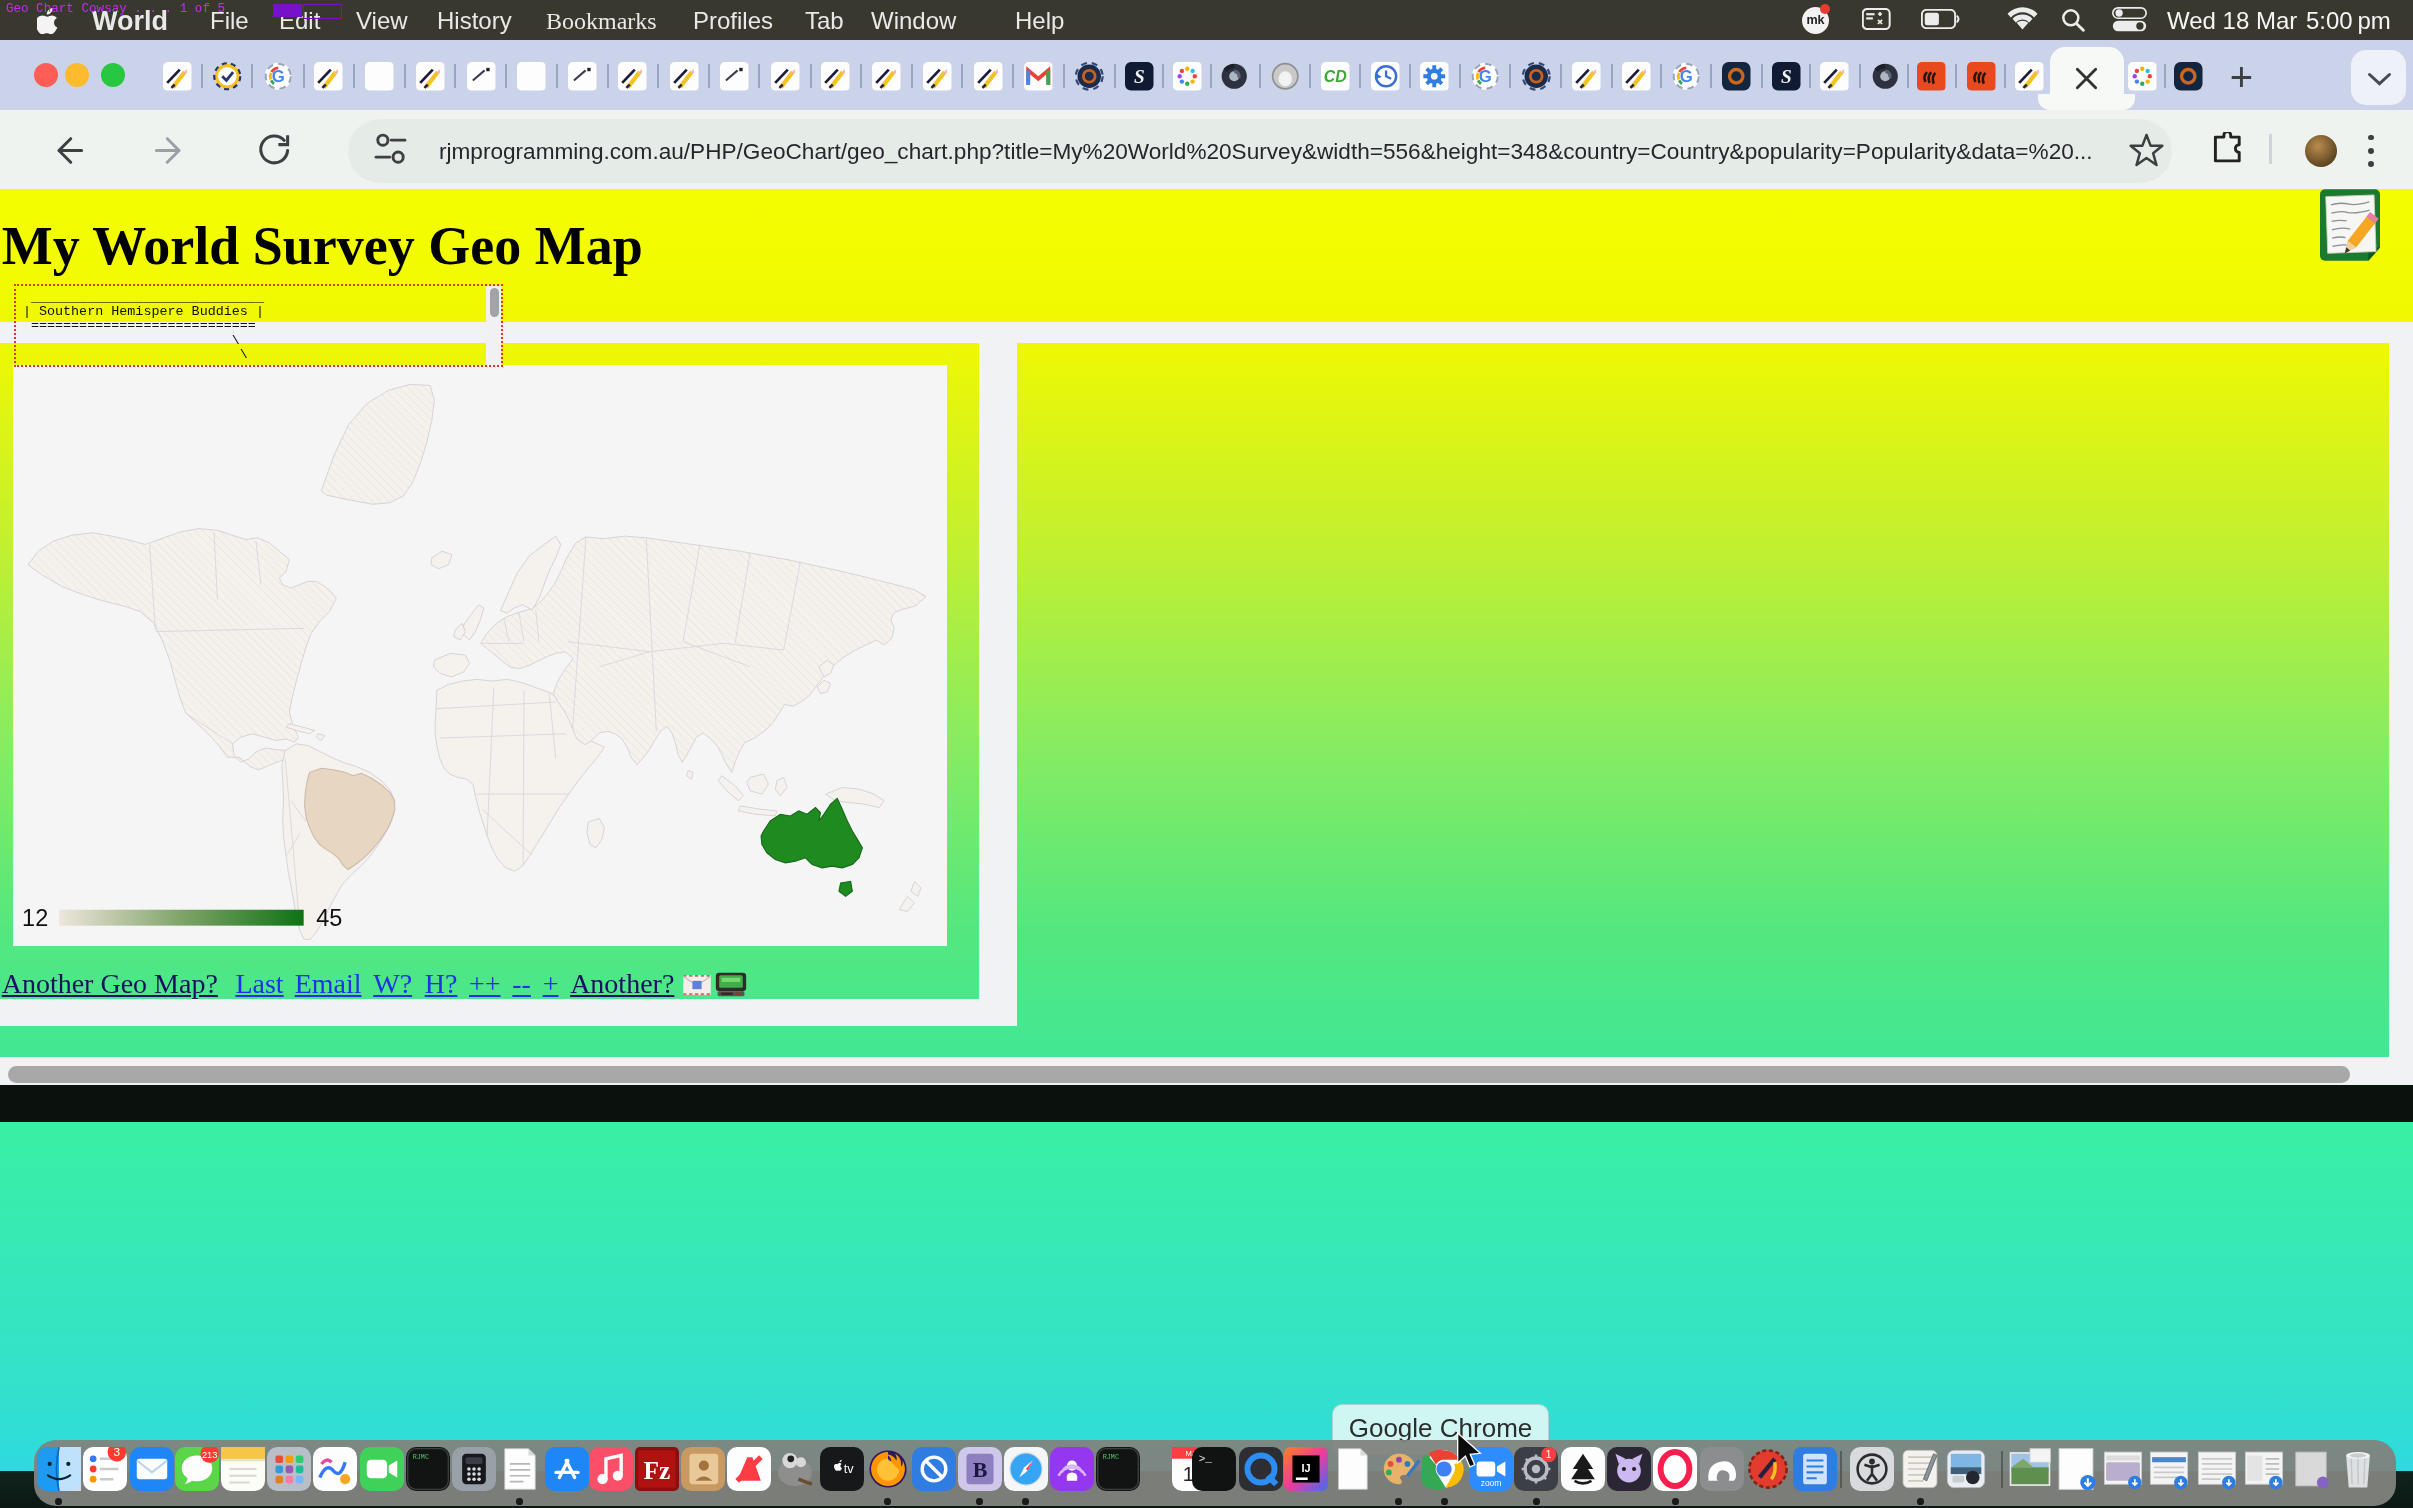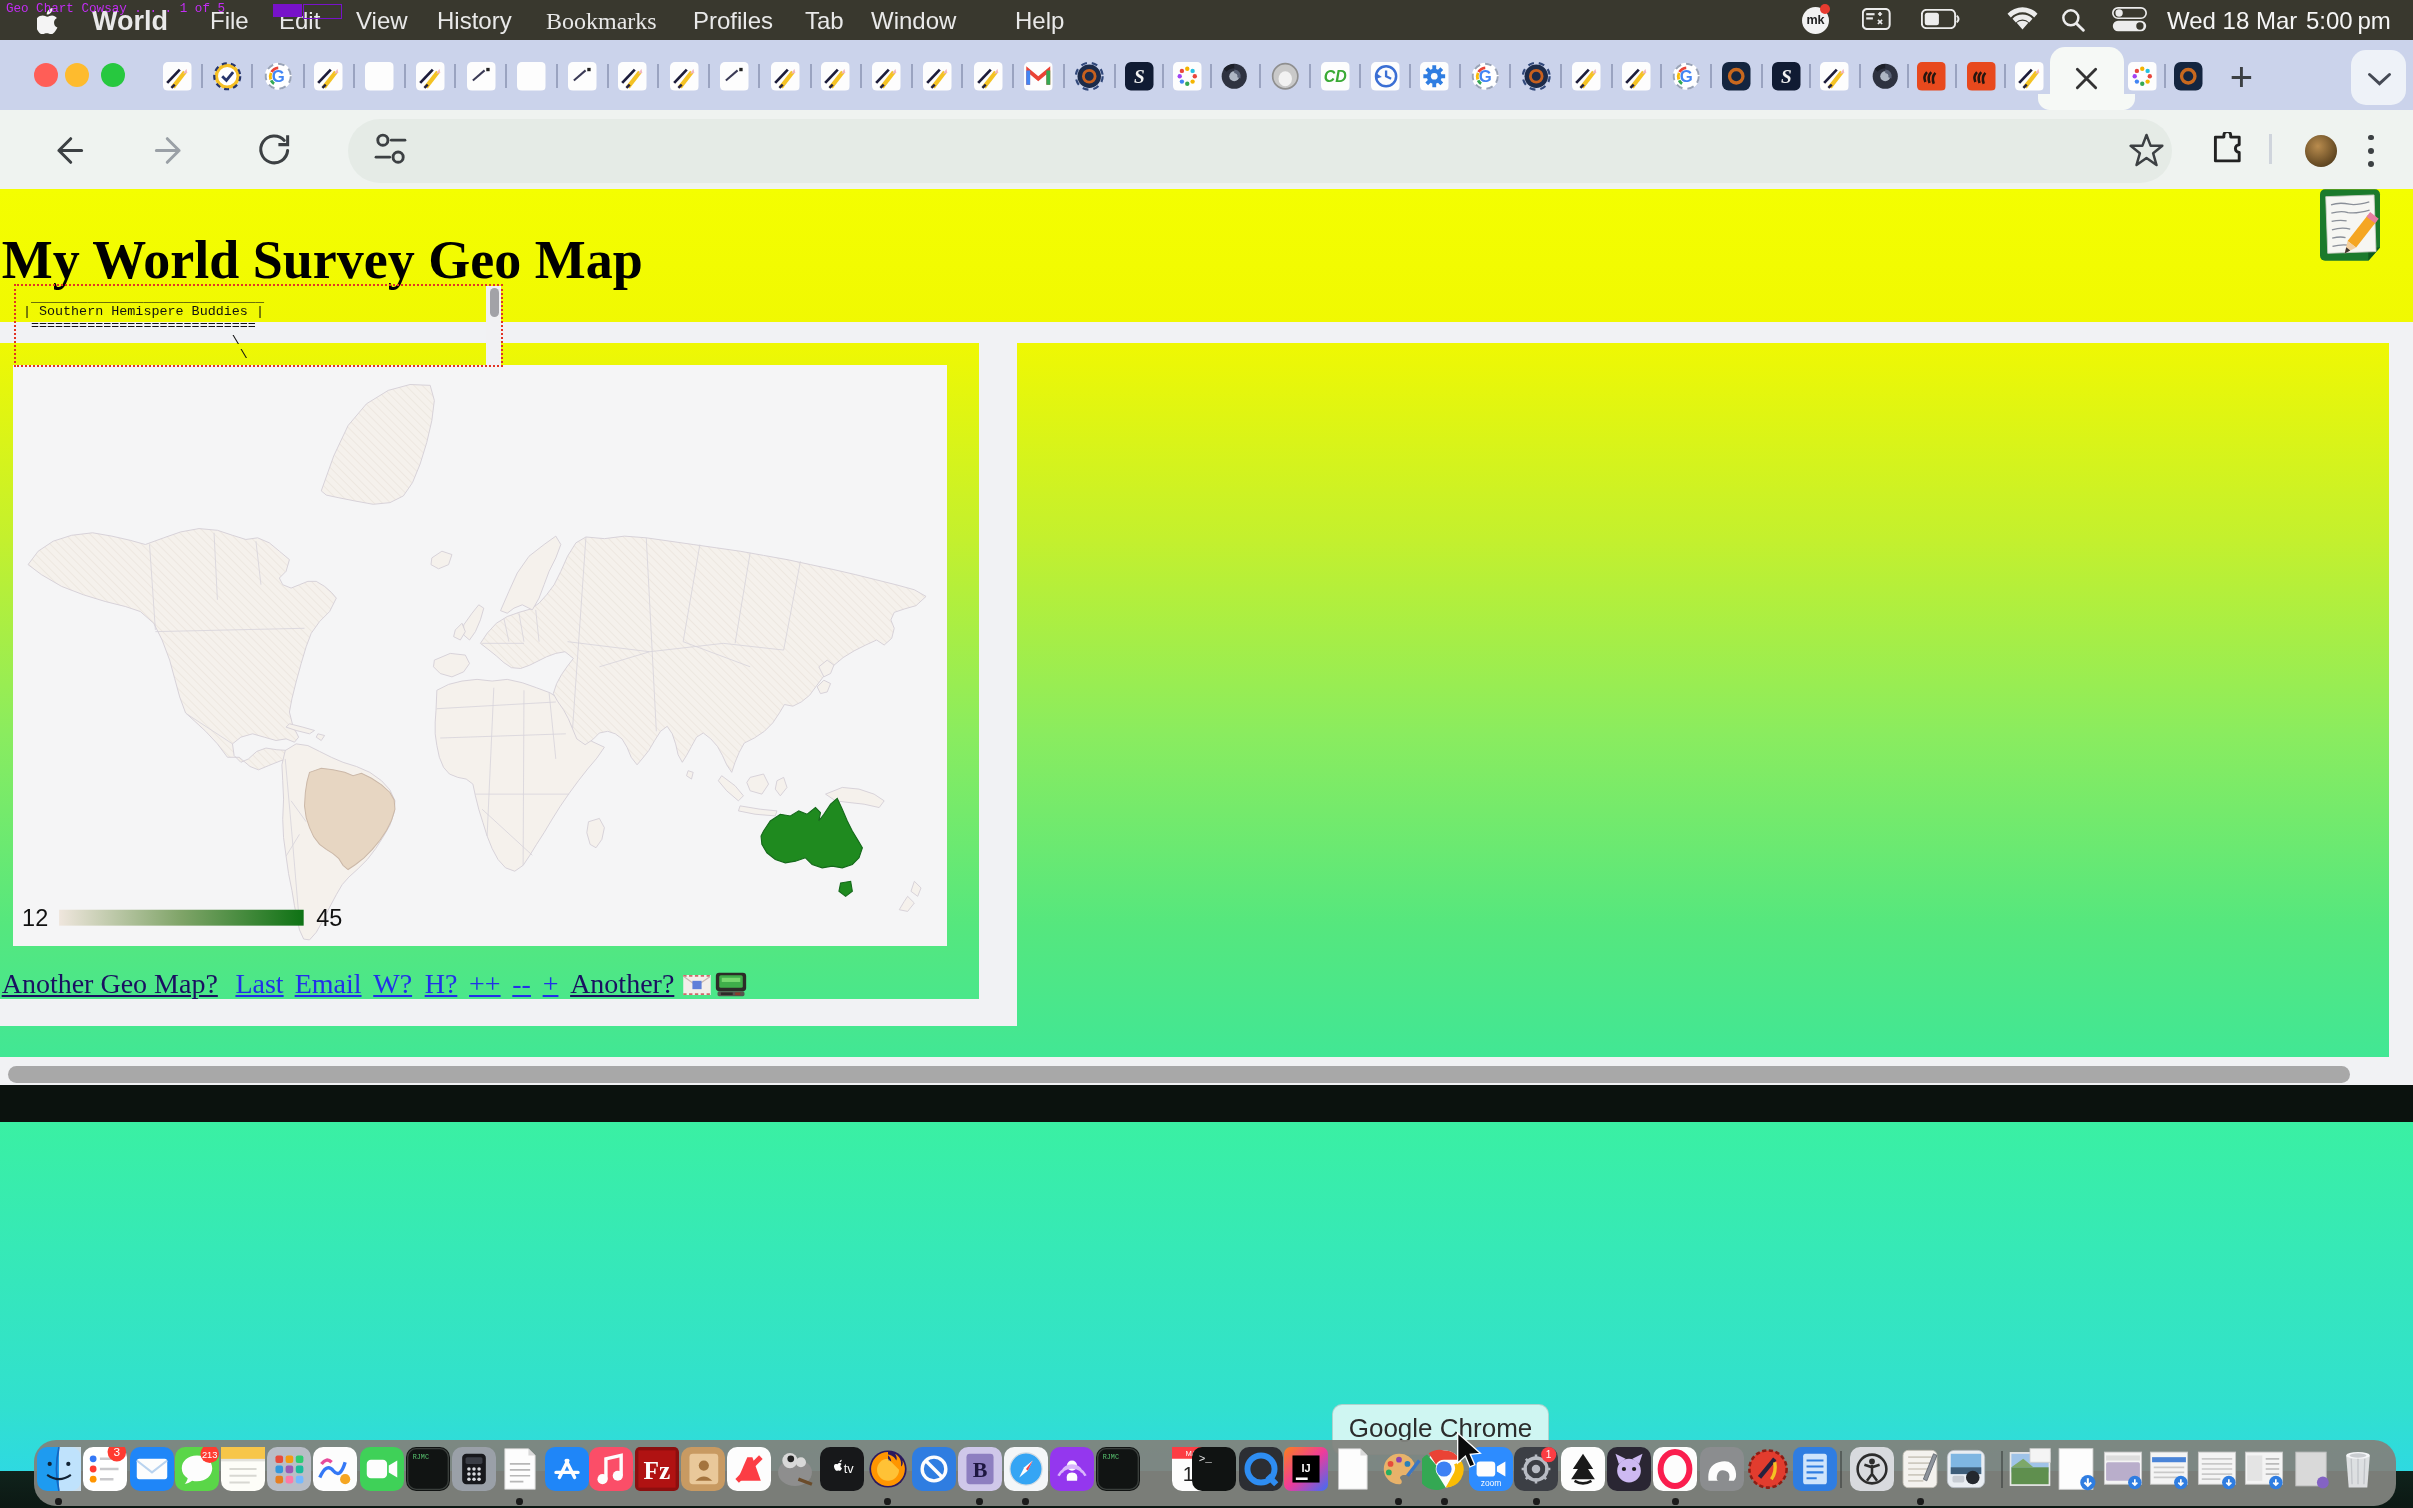--- a/index.html
+++ b/index.html
@@ -390,36 +390,37 @@
       <path d="M36,10 a 16,16 0 1,0 4,12" stroke="#3c4043" stroke-width="3.6" fill="none" stroke-linecap="round"></path>
       <path d="M40,4 L40,15 L29,15" fill="none" stroke="#3c4043" stroke-width="3.6"></path>
     </svg>
   <div id="urlpill"></div>
   <svg style="position:absolute;left:371px;top:20px;" width="39" height="39" viewBox="0 0 46 46">
       <circle cx="14" cy="12" r="6" fill="none" stroke="#3c4043" stroke-width="3.4"></circle>
       <path d="M24,12 L40,12" stroke="#3c4043" stroke-width="3.4" stroke-linecap="round"></path>
       <circle cx="32" cy="32" r="6" fill="none" stroke="#3c4043" stroke-width="3.4"></circle>
       <path d="M6,32 L22,32" stroke="#3c4043" stroke-width="3.4" stroke-linecap="round"></path>
     </svg>
+  <div style="position:absolute;left:439px;top:11.7px;height:60px;line-height:60px;font-size:22.6px;color:#24272c;width:1666px;overflow:hidden;white-space:nowrap;">rjmprogramming.com.au/PHP/GeoChart/geo_chart.php?title=My%20World%20Survey&amp;width=556&amp;height=348&amp;country=Country&amp;popularity=Popularity&amp;data=%20...</div>
   <svg style="position:absolute;left:2129px;top:22.6px;" width="35" height="34" viewBox="0 0 42 40">
       <path d="M21,2 L26,15 L40,15 L29,24 L33,38 L21,29.5 L9,38 L13,24 L2,15 L16,15 Z" fill="none" stroke="#3c4043" stroke-width="3" stroke-linejoin="round"></path>
     </svg>
   <svg style="position:absolute;left:2212px;top:22px;" width="34" height="34" viewBox="0 0 40 40">
       <path d="M14,6 L14,3.5 a4,4 0 0,1 8,0 L22,6 L32,6 L32,15 a4.5,4.5 0 0,0 0,9 L32,34 L4,34 L4,6 Z" fill="none" stroke="#222" stroke-width="3.4" stroke-linejoin="round"></path>
     </svg>
   <div style="position:absolute;left:2269px;top:24px;width:3.4px;height:30px;background:#cfd4dc;"></div>
   <div style="position:absolute;left:2305px;top:25px;width:32px;height:32px;border-radius:50%;background:radial-gradient(circle at 40% 35%,#b98c4e,#6e5128 60%,#3e2e16);"></div>
   <div style="position:absolute;left:2368px;top:22px;width:6.7px;height:39px;">
       <div style="width:5.9px;height:5.9px;border-radius:50%;background:#3c4043;margin:2.5px 0 7.5px;"></div>
       <div style="width:5.9px;height:5.9px;border-radius:50%;background:#3c4043;margin:0 0 7.5px;"></div>
       <div style="width:5.9px;height:5.9px;border-radius:50%;background:#3c4043;"></div>
     </div>
 </div>
 <div class="abs" id="page">
-  <h1 id="title" style="position:absolute;left:1.7px;top:40px;margin:0;font-family:'Liberation Serif',serif;font-weight:bold;font-size:54px;color:#000;">My World Survey Geo Map</h1>
+  <h1 id="title" style="position:absolute;left:1.7px;top:26px;margin:0;font-family:'Liberation Serif',serif;font-weight:bold;font-size:54px;color:#000;">My World Survey Geo Map</h1>
   <div class="ws" style="left:0;top:133px;width:2413px;height:21px;"></div>
   <div class="ws" style="left:979px;top:154px;width:38px;height:683px;"></div>
   <div class="ws" style="left:2389px;top:154px;width:24px;height:714px;"></div>
   <div class="ws" style="left:0;top:810px;width:1017px;height:27px;"></div>
   <div id="mapbox">
   <svg width="934" height="581" viewBox="0 0 1115 693">
 
     <defs>
       <pattern id="ht" width="7" height="7" patternUnits="userSpaceOnUse" patternTransform="rotate(45)">
             <rect width="7" height="7" fill="#f5f1ec"></rect>

